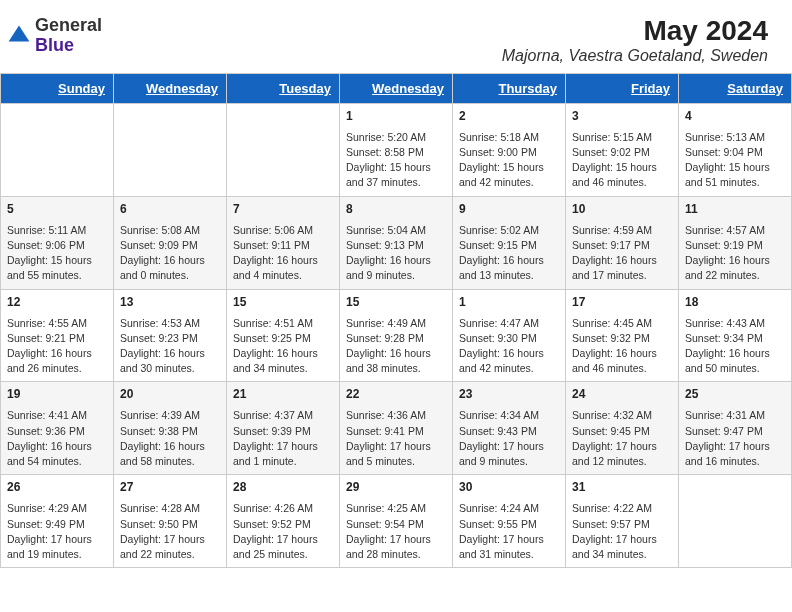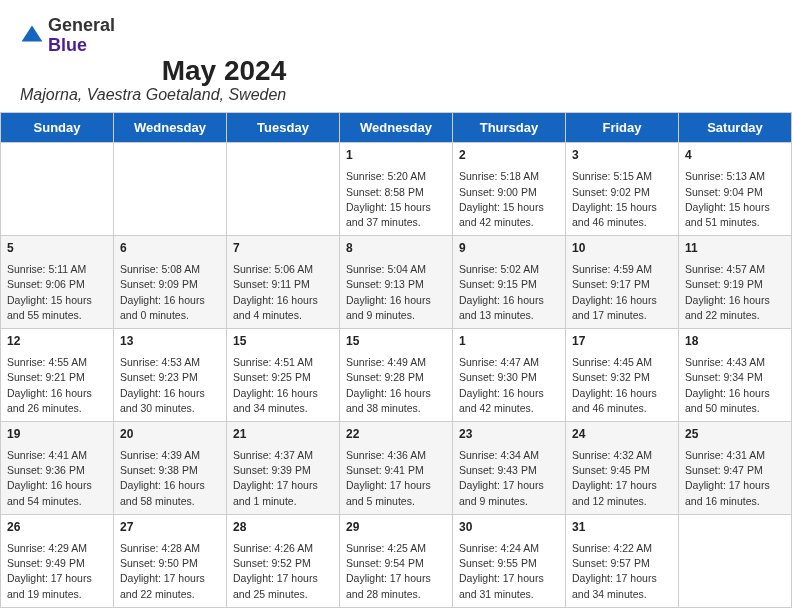--- a/index.html
+++ b/index.html
@@ -3,25 +3,24 @@
   <meta charset="utf-8">
   <style>
     * { box-sizing: border-box; margin: 0; padding: 0; }
     body {
       font-family: Arial, Helvetica, sans-serif;
       background: #fff;
       width: 792px;
       min-height: 612px;
     }
     .header {
-      padding: 16px 24px 8px 20px;
+      padding: 16px 24px 8px 7px;
       display: flex;
       justify-content: space-between;
       align-items: flex-start;
-      flex-direction: column;
     }
     .logo {
       display: flex;
       align-items: center;
       gap: 4px;
     }
     .logo-text {
       font-size: 18px;
       font-weight: bold;
       line-height: 1.1;
@@ -50,23 +49,24 @@
     .calendar {
       width: 100%;
       border-collapse: collapse;
       margin: 0;
     }
     .calendar thead tr th {
       background: #1565c0;
       color: #fff;
       font-size: 13px;
       font-weight: bold;
-      text-align: center;
+      text-align: right;
       padding: 7px 8px;
       border: 1px solid #ccc;
+      text-decoration: underline;
     }
     .calendar tbody tr td {
       border: 1px solid #ccc;
       vertical-align: top;
       padding: 5px 6px;
       width: 113px;
       font-size: 11px;
       color: #333;
       background: #fff;
       height: 90px;

